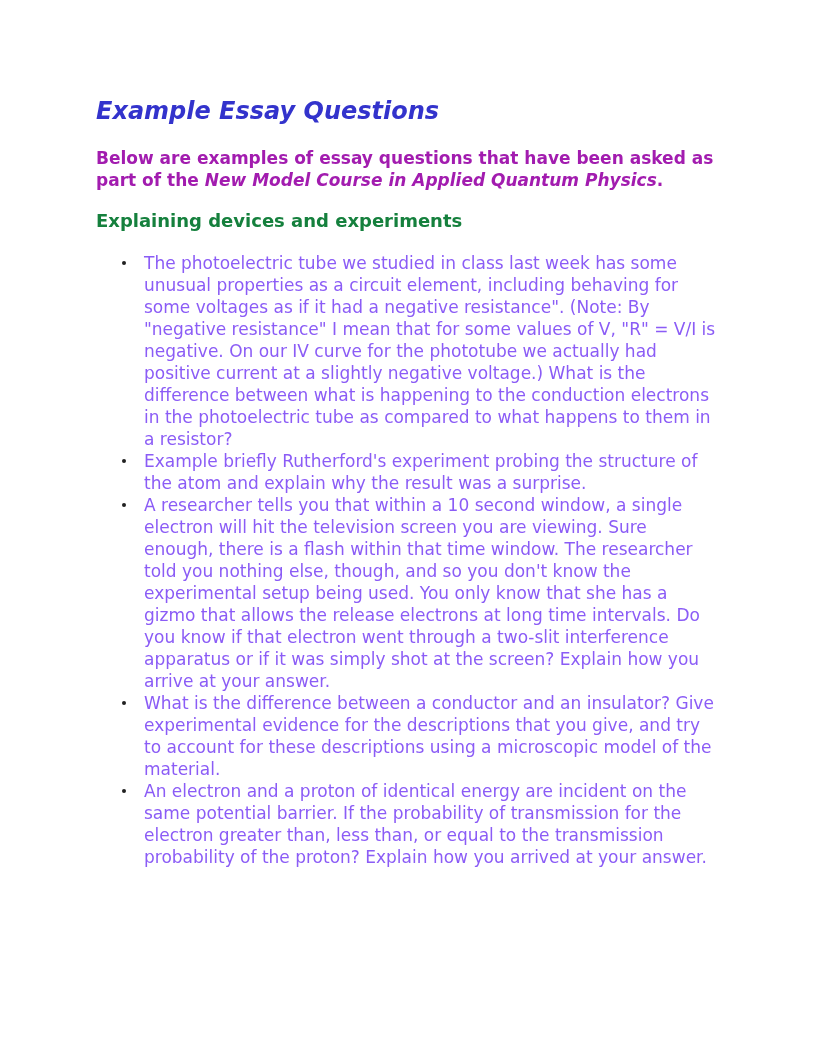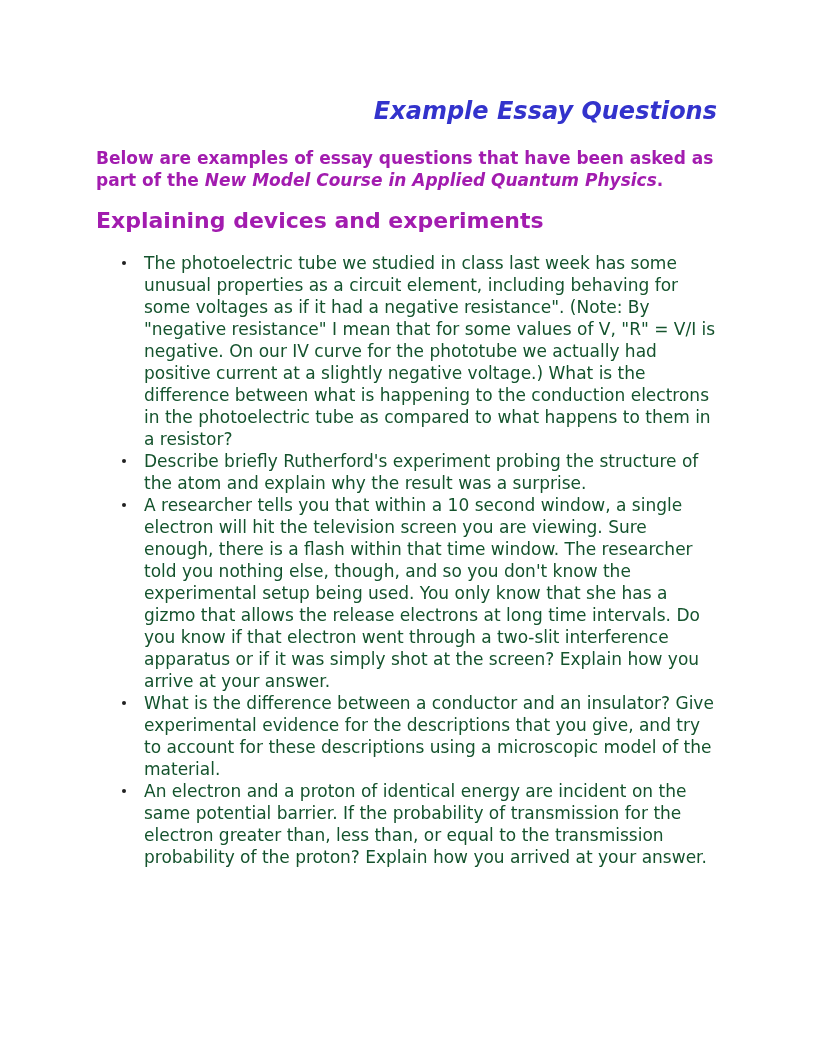--- a/index.html
+++ b/index.html
@@ -16,55 +16,55 @@
   }
   .page {
     box-sizing: border-box;
     width: 813px;
     height: 1053px;
     padding: 97px 96px 0 96px;
     background: #ffffff;
   }
   .title {
     margin: 0 0 22px 0;
-    text-align: right;
+    text-align: left;
     color: #3333cc;
     font-size: 24px;
     line-height: 28px;
     font-weight: bold;
     font-style: italic;
   }
   .intro {
     margin: 0 0 18px 0;
     color: #a21caf;
     font-size: 17px;
     line-height: 22px;
     font-weight: bold;
   }
   .intro-em {
     font-style: italic;
   }
   .section-heading {
     margin: 0 0 20px 0;
-    color: #a21caf;
-    font-size: 22px;
+    color: #15803d;
+    font-size: 18px;
     line-height: 23px;
     font-weight: bold;
   }
   .question-list {
     list-style: none;
     margin: 0;
     padding: 0 0 0 26px;
   }
   .question-item {
     position: relative;
     padding-left: 22px;
     font-size: 17px;
     line-height: 22px;
-    color: #14532d;
+    color: #8b5cf6;
   }
   .bullet-dot {
     position: absolute;
     left: 0;
     top: 9px;
     width: 4px;
     height: 4px;
     border-radius: 50%;
     background: #202020;
   }
@@ -80,21 +80,21 @@
 
   <h2 class="section-heading">Explaining devices and experiments</h2>
 
   <ul class="question-list">
       <li class="question-item">
     <span class="bullet-dot"></span>
     <span class="question-text">The photoelectric tube we studied in class last week has some unusual properties as a circuit element, including behaving for some voltages as if it had a negative resistance". (Note: By "negative resistance" I mean that for some values of V, "R" = V/I is negative. On our IV curve for the phototube we actually had positive current at a slightly negative voltage.) What is the difference between what is happening to the conduction electrons in the photoelectric tube as compared to what happens to them in a resistor?</span>
   </li>
       <li class="question-item">
     <span class="bullet-dot"></span>
-    <span class="question-text">Describe briefly Rutherford's experiment probing the structure of the atom and explain why the result was a surprise.</span>
+    <span class="question-text">Example briefly Rutherford's experiment probing the structure of the atom and explain why the result was a surprise.</span>
   </li>
       <li class="question-item">
     <span class="bullet-dot"></span>
     <span class="question-text">A researcher tells you that within a 10 second window, a single electron will hit the television screen you are viewing. Sure enough, there is a flash within that time window. The researcher told you nothing else, though, and so you don't know the experimental setup being used. You only know that she has a gizmo that allows the release electrons at long time intervals. Do you know if that electron went through a two-slit interference apparatus or if it was simply shot at the screen? Explain how you arrive at your answer.</span>
   </li>
       <li class="question-item">
     <span class="bullet-dot"></span>
     <span class="question-text">What is the difference between a conductor and an insulator? Give experimental evidence for the descriptions that you give, and try to account for these descriptions using a microscopic model of the material.</span>
   </li>
       <li class="question-item">

